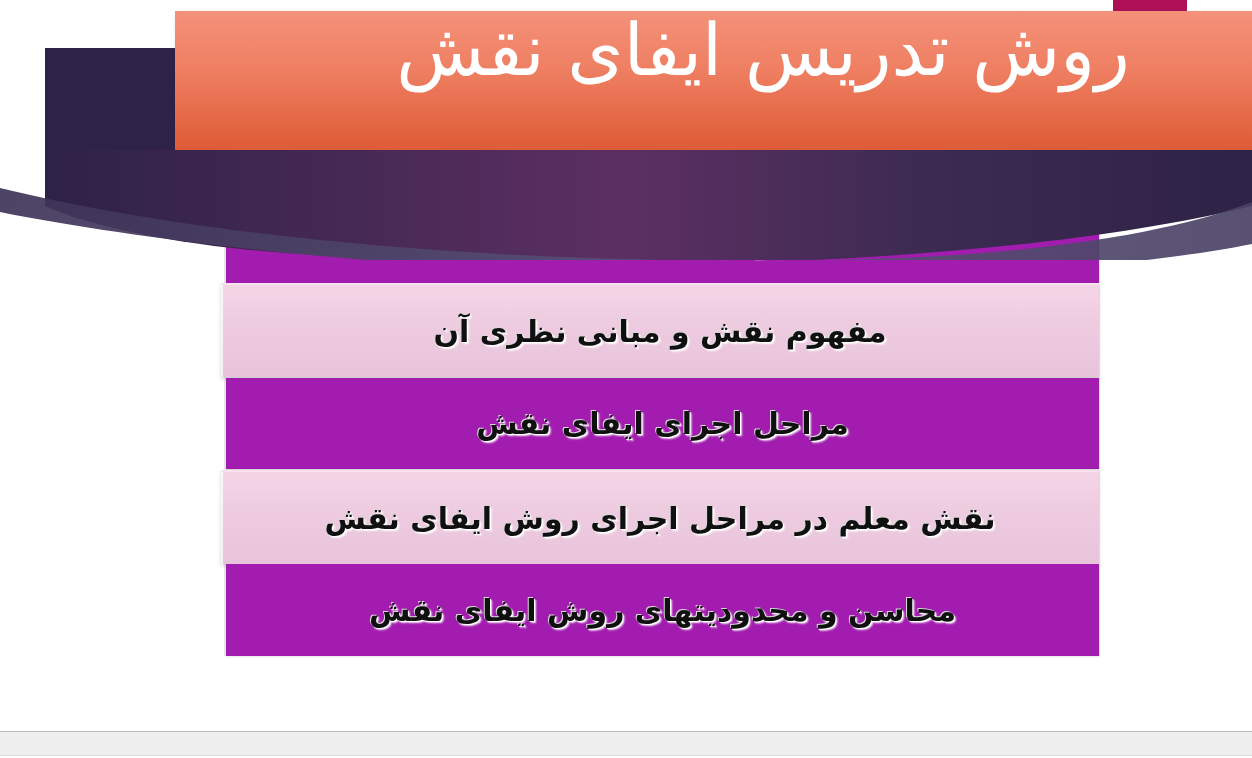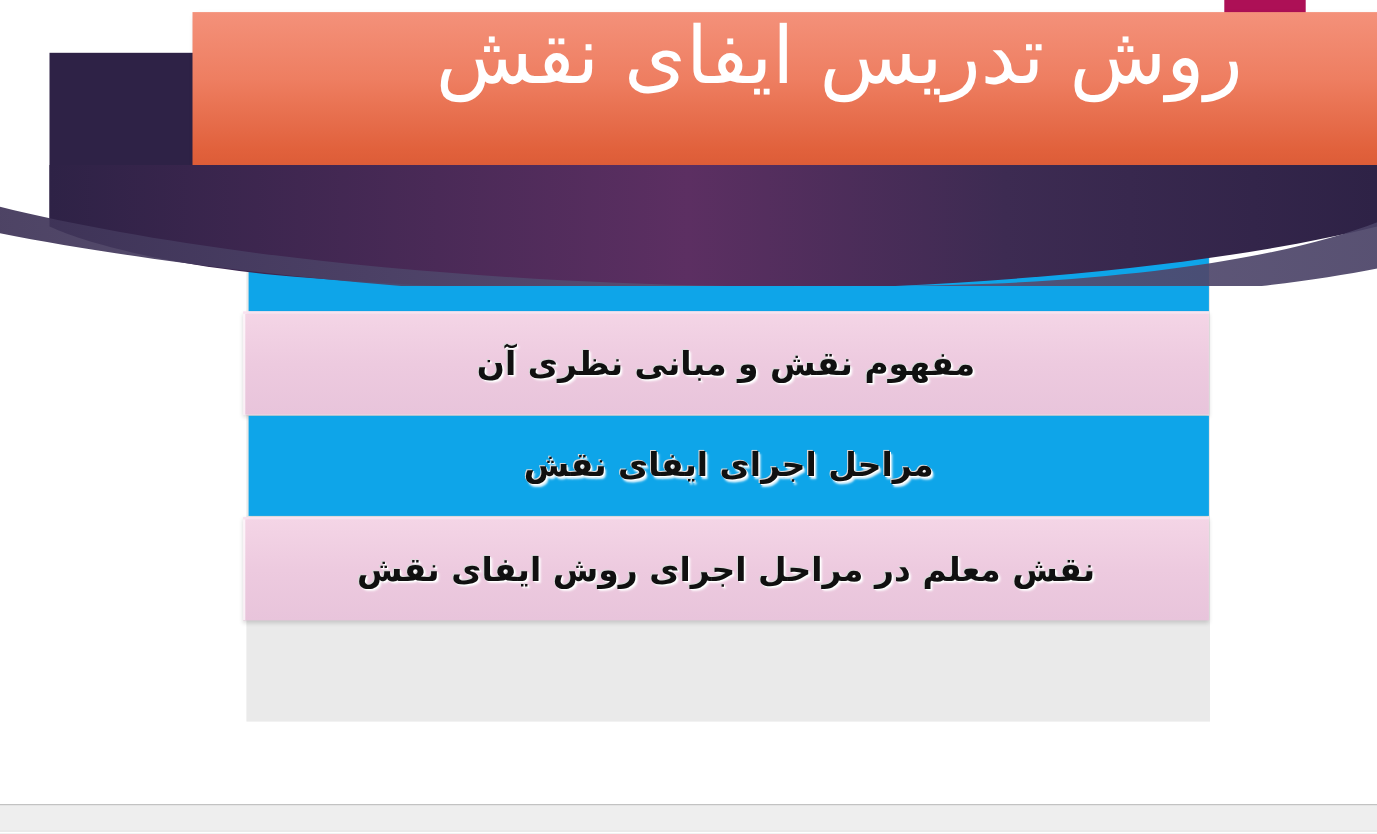--- a/index.html
+++ b/index.html
@@ -108,21 +108,21 @@
 
   .row {
     position: absolute;
     display: flex;
     align-items: center;
     justify-content: center;
     direction: rtl;
   }
 
   .row-gray {
-    background: #0ea5e9;
+    background: #a21caf;
     box-shadow: 0 1px 2px rgba(0,0,0,0.10);
     text-align: right;
   }
 
   .row-pink {
     background: linear-gradient(180deg, #F4D5E6 0%, #EDCADF 50%, #E8C4DB 100%);
     border-top: 2px solid #F9E2F0;
     box-shadow: 0 2px 4px rgba(0,0,0,0.16), inset 2px 0 0 rgba(255,255,255,0.75);
   }
 
@@ -192,20 +192,23 @@
       </div>
 
       <div class="row row-gray row-3">
         <span class="row-label">مراحل اجرای ایفای نقش</span>
       </div>
 
       <div class="row row-pink row-4">
         <span class="row-label">نقش معلم در مراحل اجرای روش ایفای نقش</span>
       </div>
 
+      <div class="row row-gray row-5">
+        <span class="row-label">محاسن و محدودیتهای روش ایفای نقش</span>
+      </div>
 
     </div>
 
     <svg class="purple-sweep sweep-layer" viewBox="0 0 1252 110" preserveAspectRatio="none" xmlns="http://www.w3.org/2000/svg">
       <defs>
         <linearGradient id="gDark" x1="0" y1="0" x2="1" y2="0">
           <stop offset="0%" stop-color="#2E2246"></stop>
           <stop offset="48%" stop-color="#5C2F62"></stop>
           <stop offset="72%" stop-color="#3D2B52"></stop>
           <stop offset="100%" stop-color="#2E2246"></stop>

